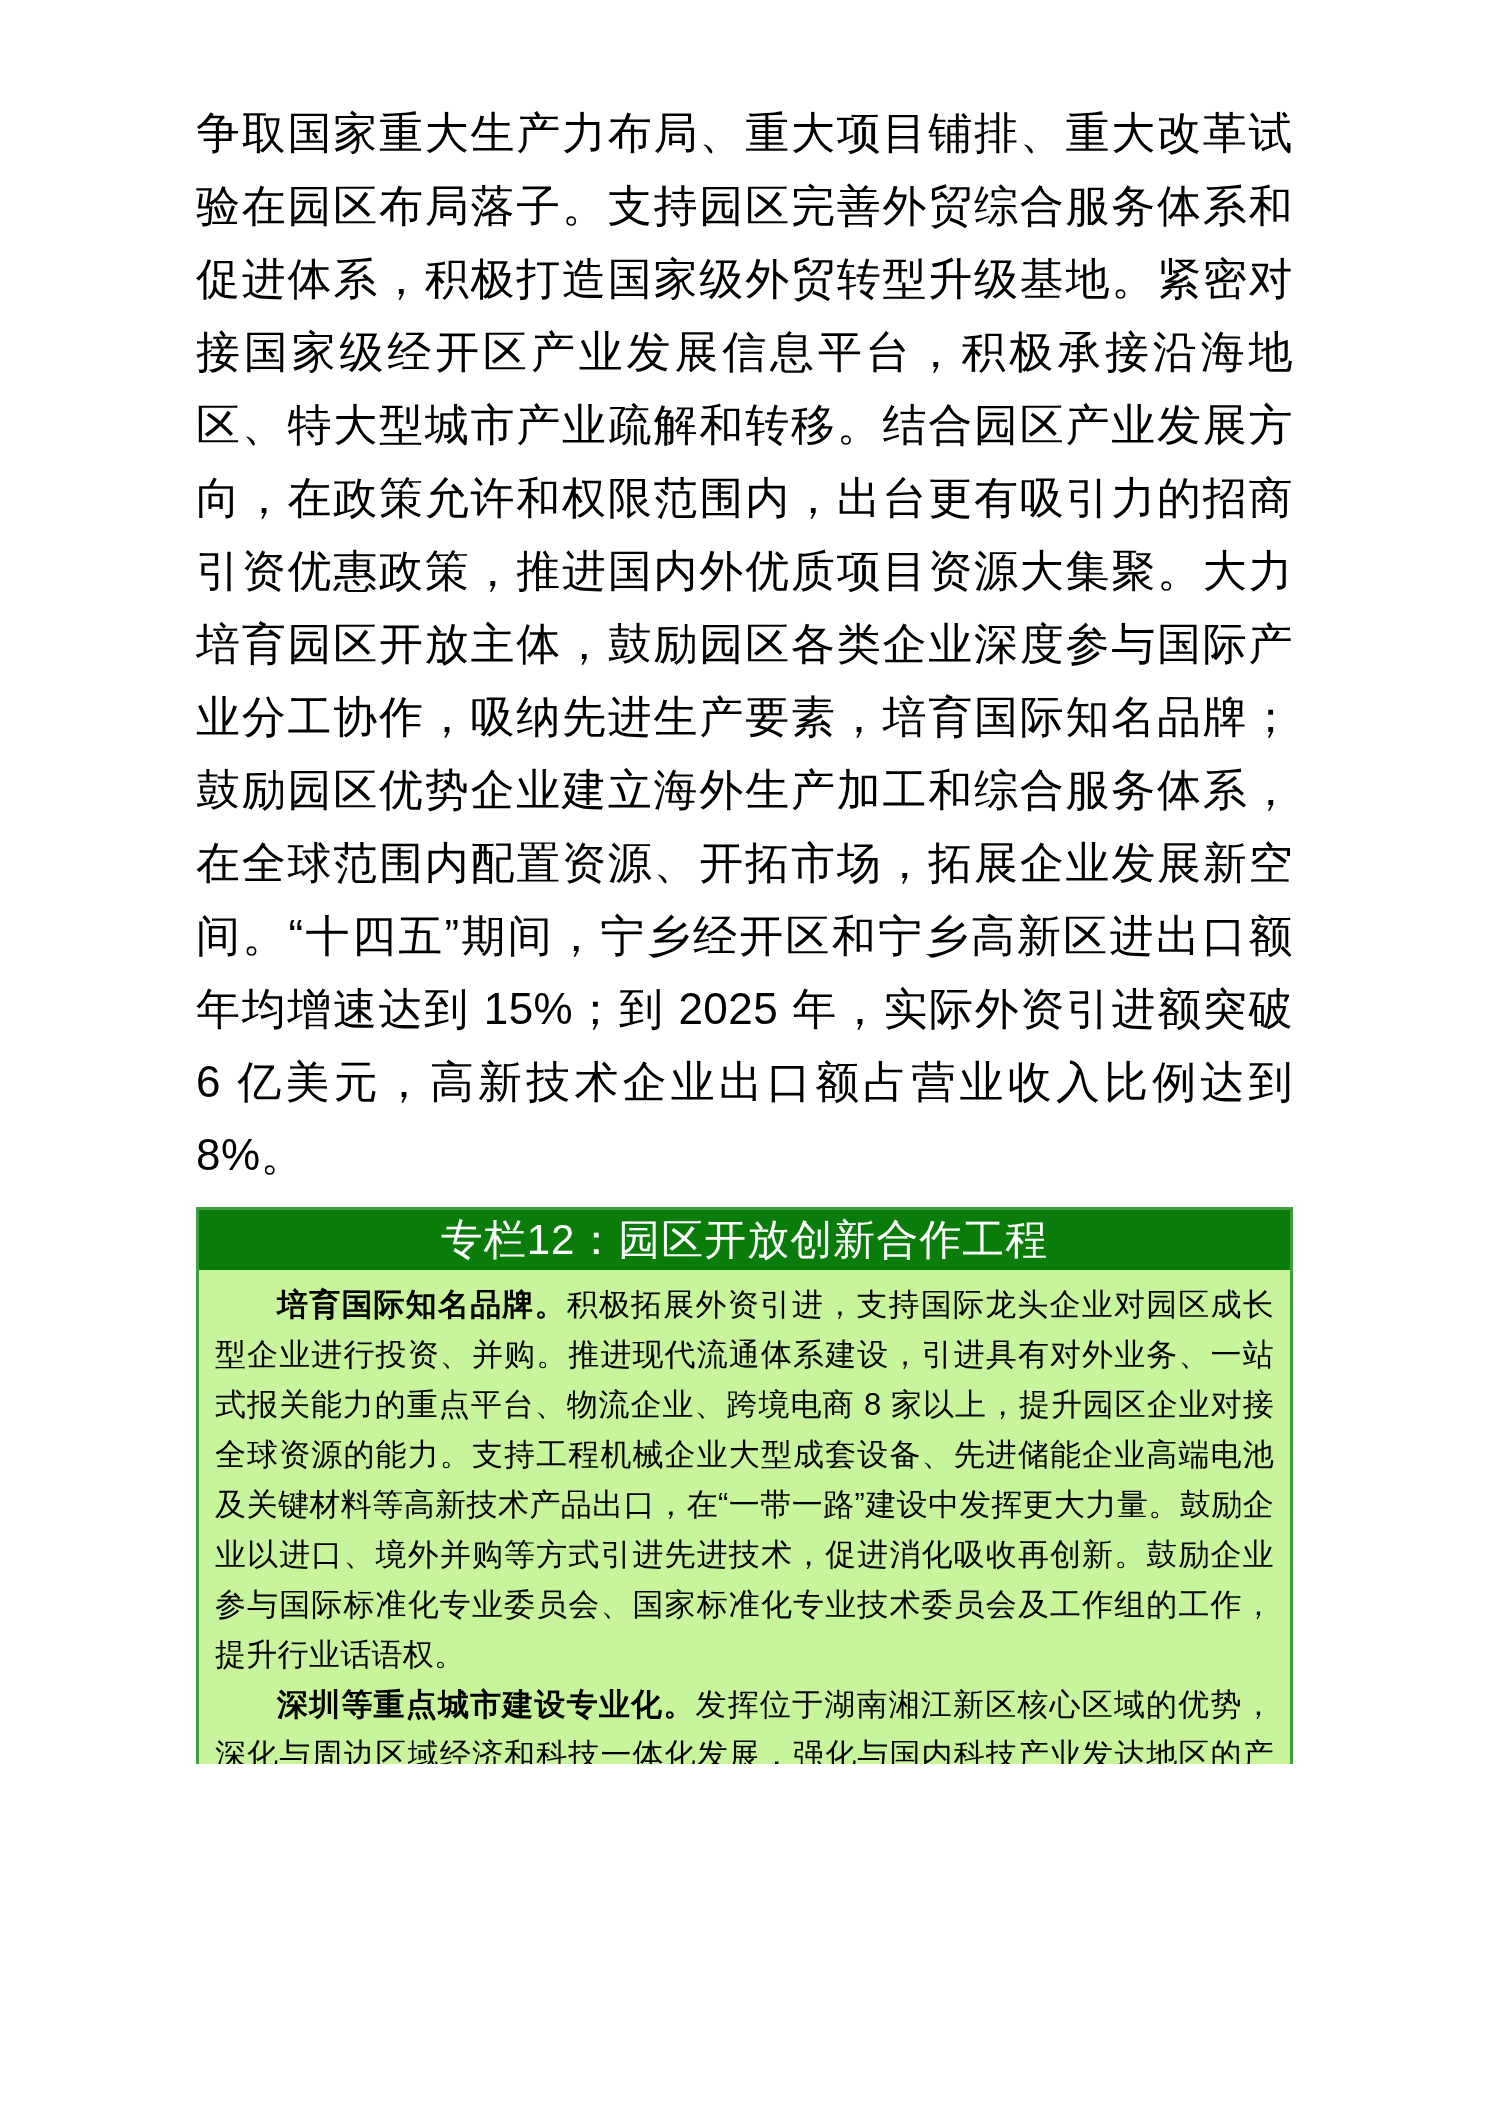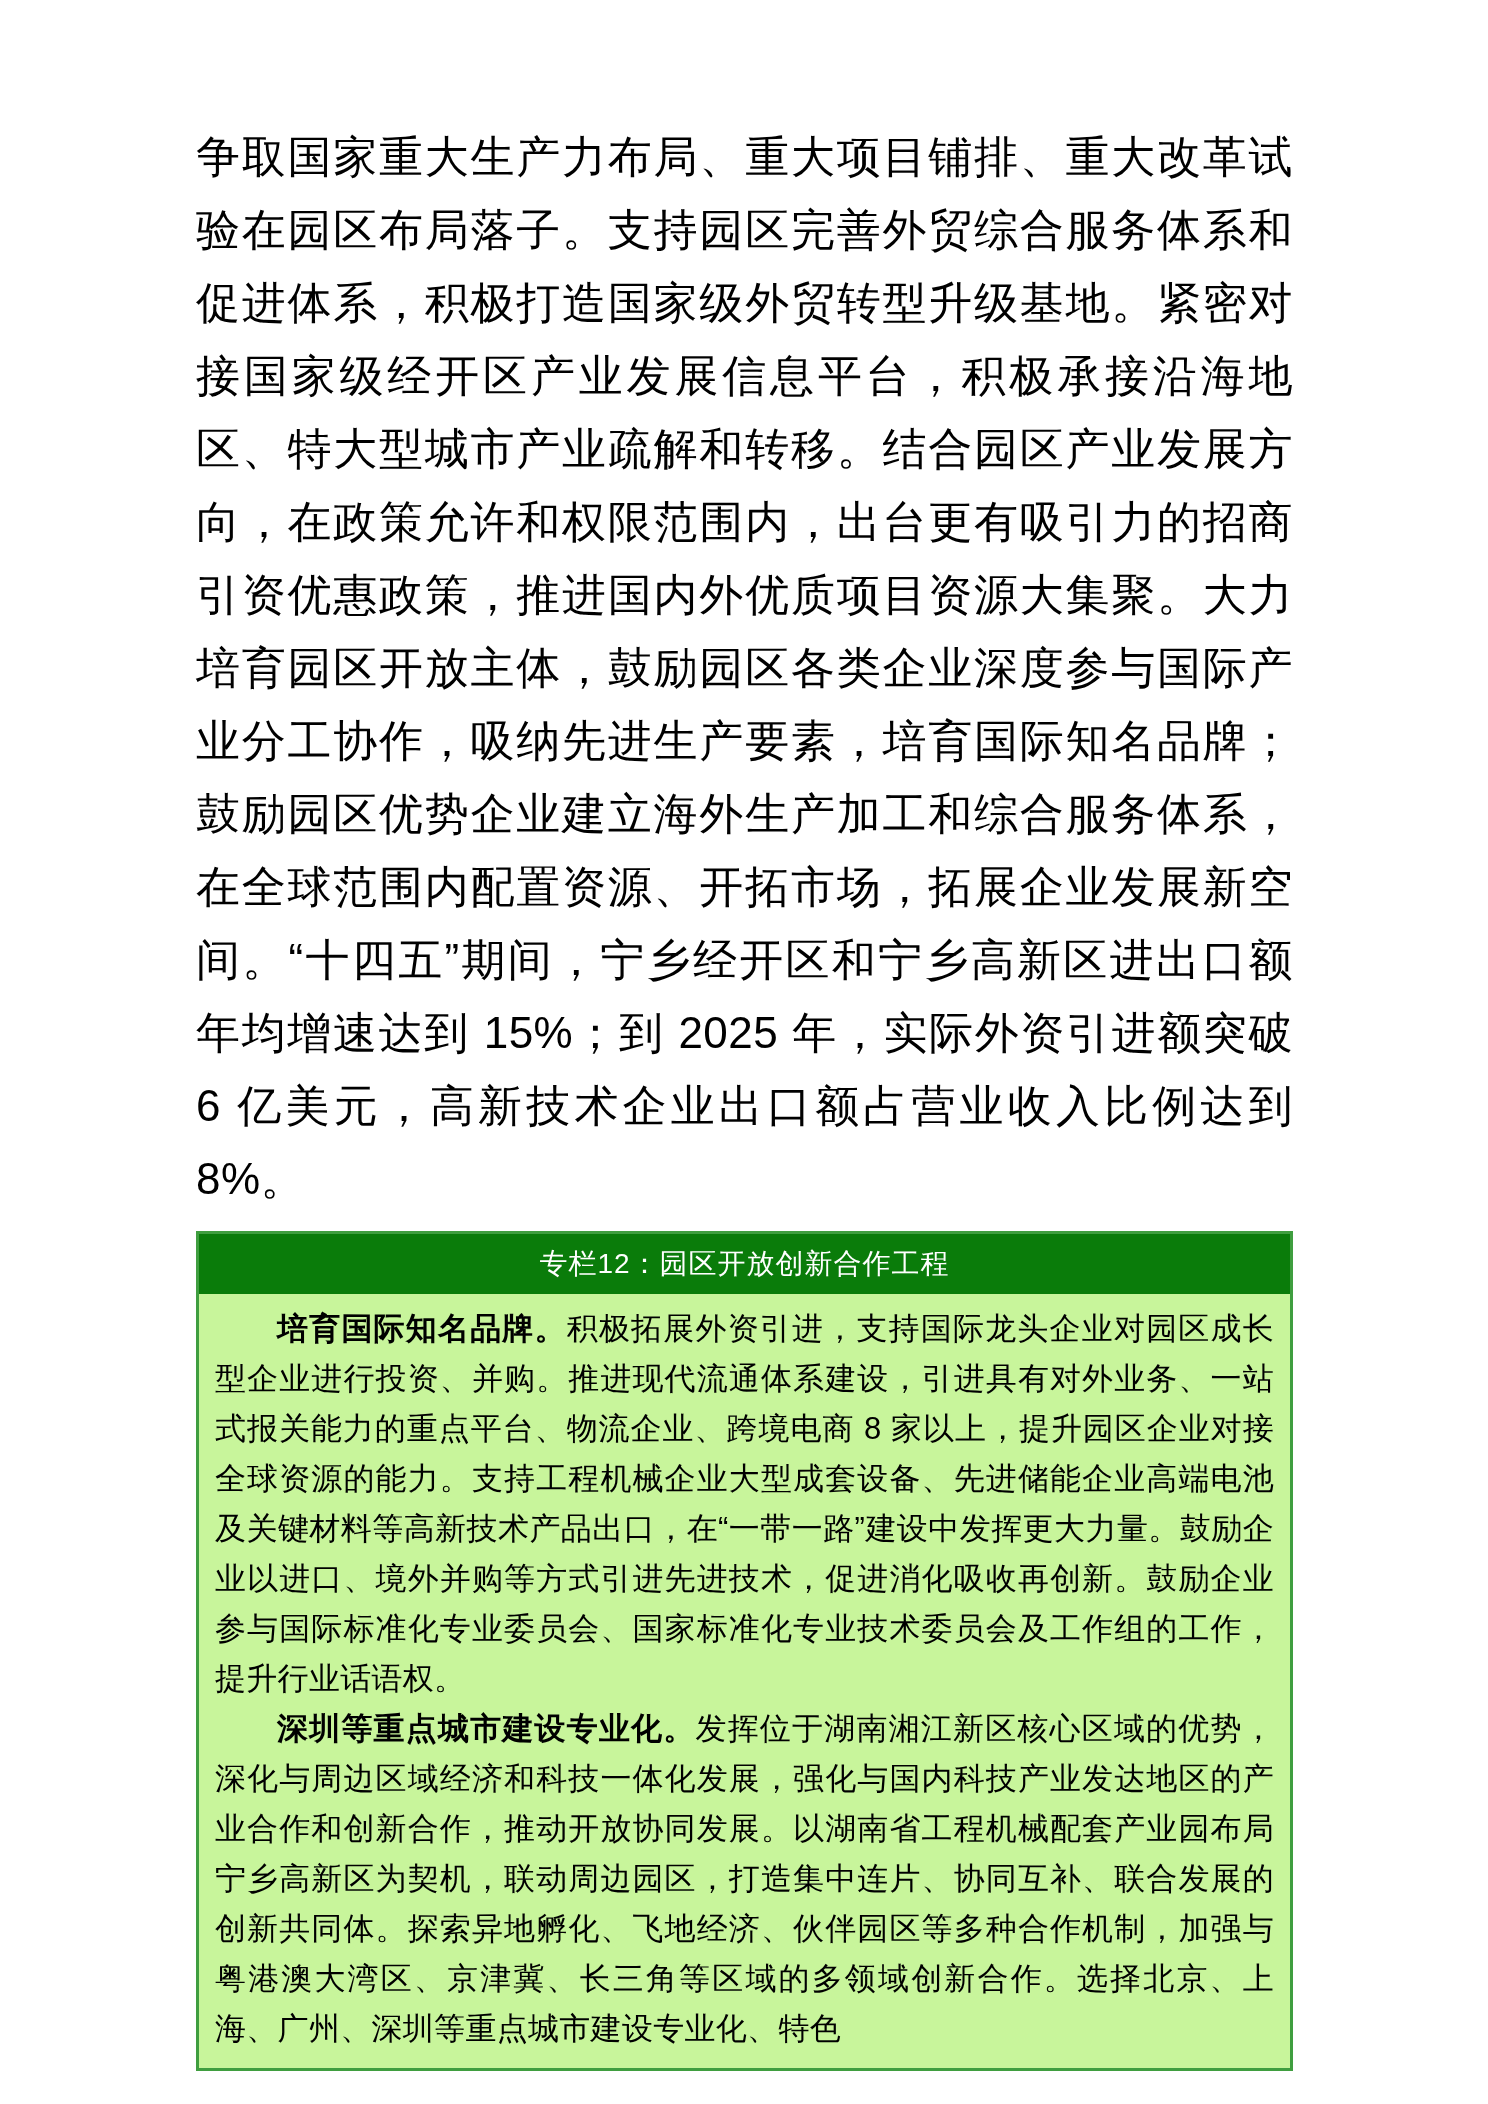--- a/index.html
+++ b/index.html
@@ -3,45 +3,45 @@
 <meta charset="utf-8">
 <style>
   html, body {
     margin: 0;
     padding: 0;
     background: #ffffff;
   }
   .page {
     position: relative;
     width: 1488px;
-    height: 2104px;
+    height: 1764px;
     background: #ffffff;
     box-sizing: border-box;
-    padding: 120px 195px 0 196px;
+    padding: 96px 195px 0 196px;
     font-family: "Liberation Sans", sans-serif;
     color: #000000;
     overflow: hidden;
   }
   .main-paragraph {
     font-size: 44px;
     line-height: 73px;
     text-align: justify;
     letter-spacing: 0.5px;
     margin: 0;
   }
   .column-box {
     margin-top: 16px;
     border: 3px solid var(--box-border, #3f9e3f);
     box-sizing: border-box;
   }
   .box-header {
     background: var(--header-bg, #0a7c0a);
     color: var(--header-fg, #ffffff);
     text-align: center;
-    font-size: 28px;
+    font-size: 42px;
     line-height: 40px;
     padding: 10px 8px;
     font-weight: 500;
     letter-spacing: 1px;
   }
   .box-body {
     background: var(--body-bg, #c8f59b);
     padding: 10px 16px 14px 16px;
   }
   .box-para {

